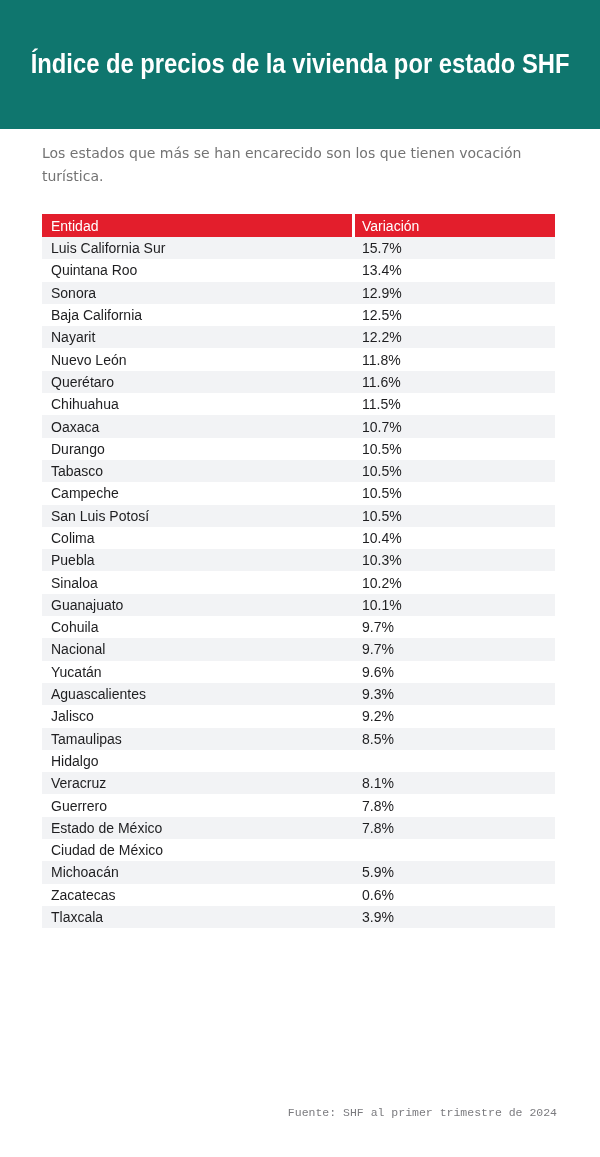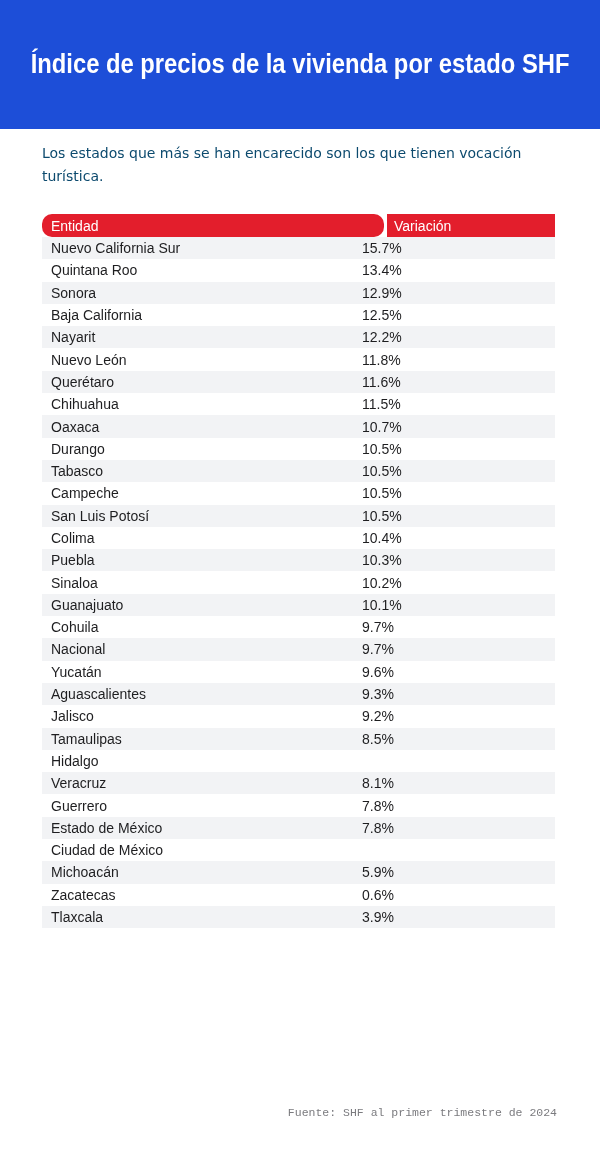--- a/index.html
+++ b/index.html
@@ -8,62 +8,62 @@
     position: relative;
     width: 600px;
     height: 1157px;
     font-family: "Liberation Sans", sans-serif;
     overflow: hidden;
   }
   .title-band {
     position: absolute;
     top: 0; left: 0;
     width: 600px; height: 129px;
-    background: #1d4ed8;
+    background: #0f766e;
     display: flex;
     align-items: center;
     justify-content: center;
   }
   .title-band h1 {
     color: #ffffff;
     font-size: 27px;
     font-weight: 700;
     white-space: nowrap;
     transform: scaleX(0.88);
     transform-origin: center;
     letter-spacing: 0px;
   }
   .subtitle {
     position: absolute;
     top: 142px; left: 42px;
     width: 522px;
     font-family: "DejaVu Sans", sans-serif;
     font-size: 14px;
     line-height: 23px;
-    color: #0c4a6e;
+    color: #737373;
   }
   .table {
     position: absolute;
     top: 214px; left: 42px;
     width: 513px;
   }
   .thead {
     display: flex;
     height: 23px;
     background: #ffffff;
   }
   .thead .hcell {
     background: #e31e2c;
     color: #ffffff;
     font-size: 14px;
     font-weight: 400;
     display: flex;
     align-items: center;
   }
-  .thead .h1 { width: 342px; padding-left: 9px; margin-right: 3px; border-radius: 10px; }
+  .thead .h1 { width: 310px; padding-left: 9px; margin-right: 3px; }
   .thead .h2 { flex: 1; padding-left: 7px; text-align: center; }
   .tbody .trow {
     display: flex;
     height: 22.3px;
     align-items: center;
     font-size: 14px;
     color: #1e1e20;
   }
   .tbody .trow:nth-child(odd) { background: #f2f3f5; }
   .tbody .trow:nth-child(even) { background: #ffffff; }
@@ -87,21 +87,21 @@
 
 <p class="subtitle">Los estados que más se han encarecido son los que tienen vocación turística.</p>
 
 <div class="table">
   <div class="thead">
     <div class="hcell h1">Entidad</div>
     <div class="hcell h2">Variación</div>
   </div>
   <div class="tbody">
       <div class="trow">
-        <span class="c1">Nuevo California Sur</span>
+        <span class="c1">Luis California Sur</span>
         <span class="c2">15.7%</span>
       </div>
       <div class="trow">
         <span class="c1">Quintana Roo</span>
         <span class="c2">13.4%</span>
       </div>
       <div class="trow">
         <span class="c1">Sonora</span>
         <span class="c2">12.9%</span>
       </div>

